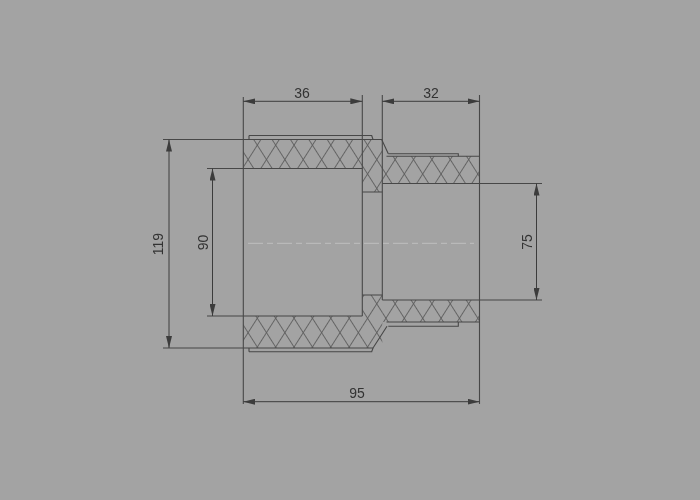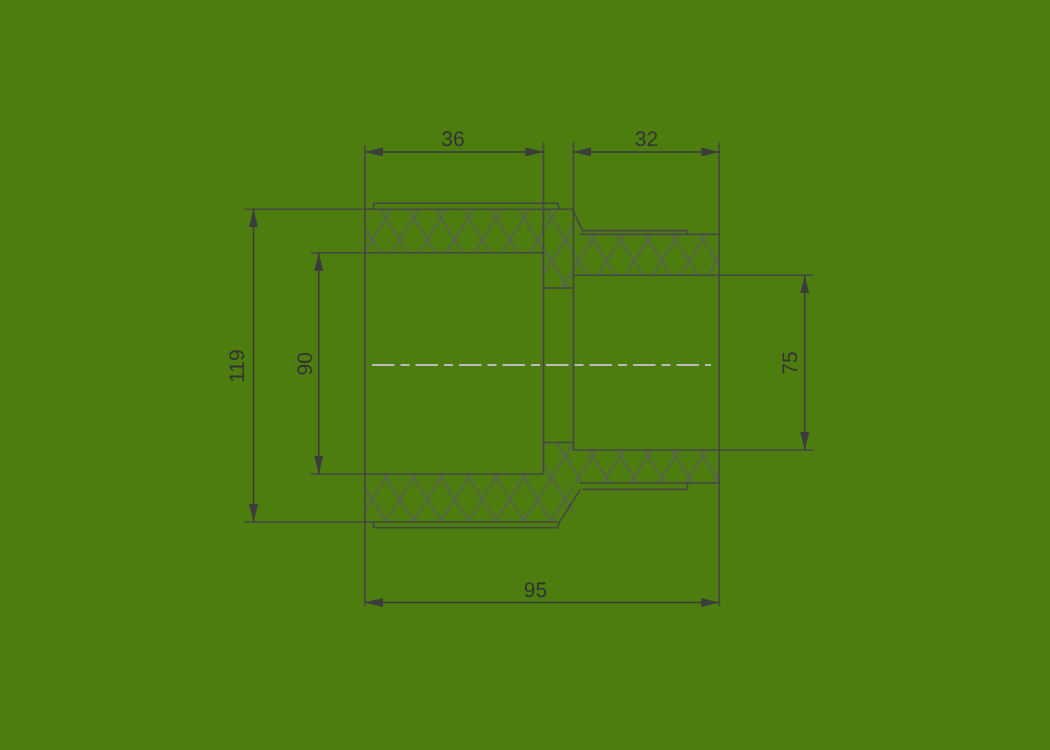--- a/index.html
+++ b/index.html
@@ -1,16 +1,16 @@
 <!DOCTYPE html>
 <html><head>
 <meta charset="utf-8">
 <style>
   html,body{margin:0;padding:0;background:#ffffff;}
-  .page{width:700px;height:500px;background:#4d7c0f;overflow:hidden;}
+  .page{width:700px;height:500px;background:#a3a3a3;overflow:hidden;}
   svg{display:block;}
   text{
     font-family:"Liberation Sans","DejaVu Sans",sans-serif;
     font-size:14px;
     fill:#333333;
   }
 </style>
 </head>
 <body>
 

